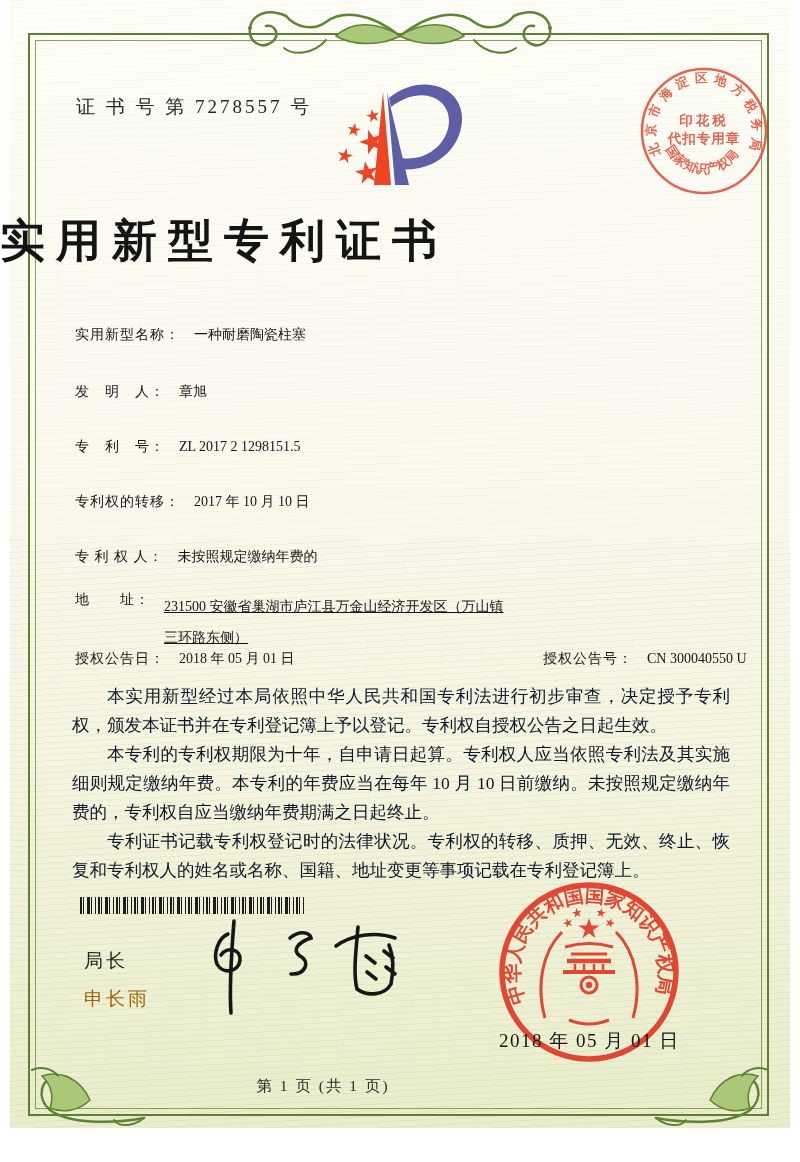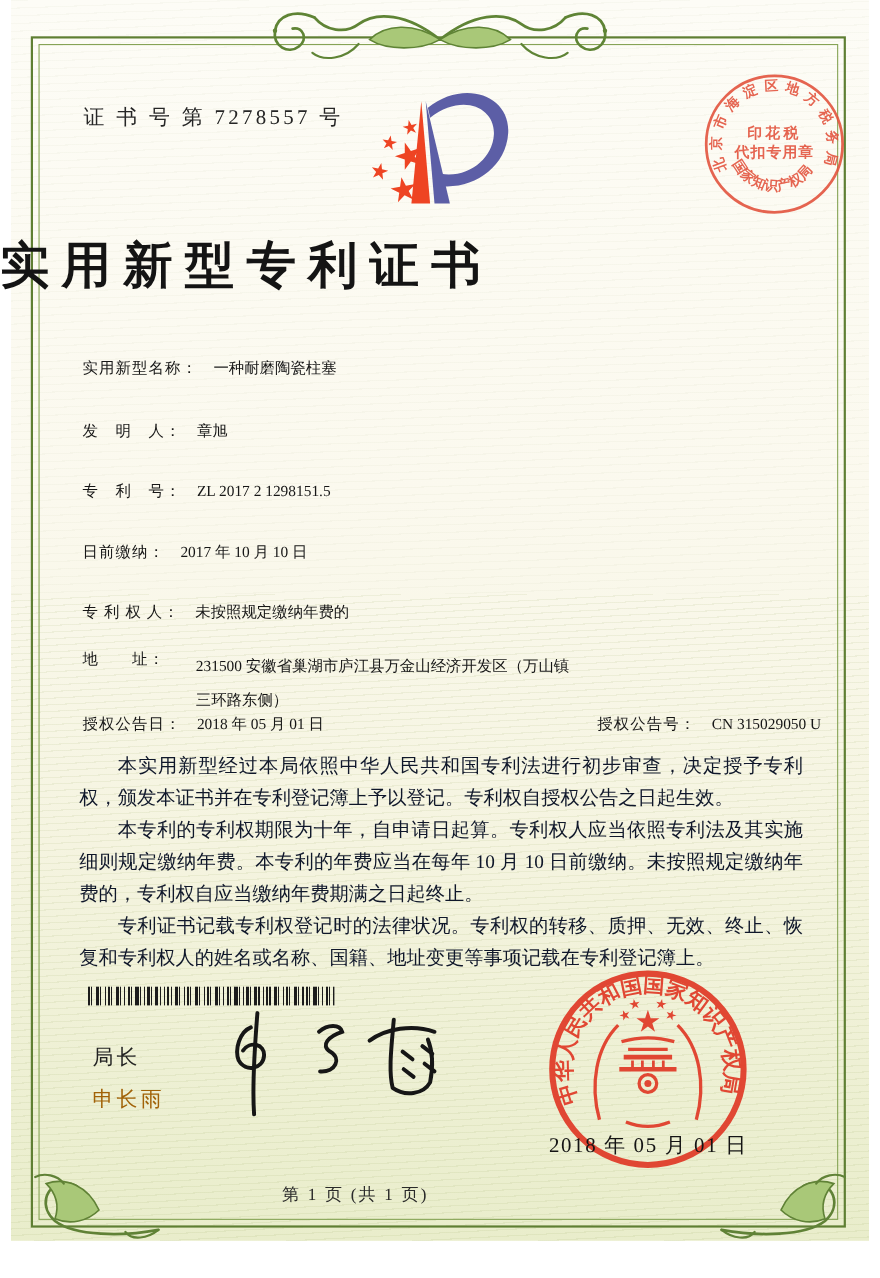--- a/index.html
+++ b/index.html
@@ -37,21 +37,21 @@
     font-size:19px;letter-spacing:3px;color:#262626;
   }
   .logo{position:absolute;left:325px;top:72px;width:150px;height:128px;}
   .doc-title{
     position:absolute;left:0;top:211px;width:800px;text-align:left;
     font-size:45px;font-weight:bold;letter-spacing:11px;color:#141414;
   }
   .field-row{position:absolute;left:75px;font-size:14px;color:#161616;white-space:nowrap;}
   .field-row .label{letter-spacing:1px;display:inline-block;}
   .field-row .value{margin-left:14px;}
-  .addr-value{display:inline-block;vertical-align:top;margin-left:28px;white-space:normal;line-height:31px;}
+  .addr-value{display:inline-block;vertical-align:top;margin-left:14px;white-space:normal;line-height:31px;text-decoration:underline;}
   .addr-value span{display:block;}
   .grant-right{position:absolute;left:468px;top:0;}
   .body-text{
     position:absolute;left:72px;top:682px;width:658px;
     font-size:17.5px;line-height:29px;text-align:justify;color:#0f172a;
   }
   .body-text p{margin:0;text-indent:2em;}
   .barcode{
     position:absolute;left:80px;top:897px;width:224px;height:17px;
     background:repeating-linear-gradient(90deg,
@@ -131,34 +131,34 @@
 <div class="field-row" style="top:326px;">
   <span class="label">实用新型名称：</span><span class="value">一种耐磨陶瓷柱塞</span>
 </div>
 <div class="field-row" style="top:383px;">
   <span class="label">发　明　人：</span><span class="value">章旭</span>
 </div>
 <div class="field-row" style="top:438px;">
   <span class="label">专　利　号：</span><span class="value">ZL 2017 2 1298151.5</span>
 </div>
 <div class="field-row" style="top:493px;">
-  <span class="label">日前缴纳：</span><span class="value">2017 年 10 月 10 日</span>
+  <span class="label">专利权的转移：</span><span class="value">2017 年 10 月 10 日</span>
 </div>
 <div class="field-row" style="top:548px;">
   <span class="label">专 利 权 人：</span><span class="value">未按照规定缴纳年费的</span>
 </div>
 <div class="field-row" style="top:591px;">
   <span class="label" style="vertical-align:top;">地　　址：</span><span class="addr-value"><span>231500 安徽省巢湖市庐江县万金山经济开发区（万山镇</span><span>三环路东侧）</span></span>
 </div>
 <div class="field-row" style="top:650px;width:650px;">
   <span>
     <span class="label">授权公告日：</span><span class="value">2018 年 05 月 01 日</span>
   </span>
   <span class="grant-right">
-    <span class="label">授权公告号：</span><span class="value">CN 315029050 U</span>
+    <span class="label">授权公告号：</span><span class="value">CN 300040550 U</span>
   </span>
 </div>
 
 <div class="body-text">
   <p>本实用新型经过本局依照中华人民共和国专利法进行初步审查，决定授予专利权，颁发本证书并在专利登记簿上予以登记。专利权自授权公告之日起生效。</p>
   <p>本专利的专利权期限为十年，自申请日起算。专利权人应当依照专利法及其实施细则规定缴纳年费。本专利的年费应当在每年 10 月 10 日前缴纳。未按照规定缴纳年费的，专利权自应当缴纳年费期满之日起终止。</p>
   <p>专利证书记载专利权登记时的法律状况。专利权的转移、质押、无效、终止、恢复和专利权人的姓名或名称、国籍、地址变更等事项记载在专利登记簿上。</p>
 </div>
 
 <div class="barcode"></div>

